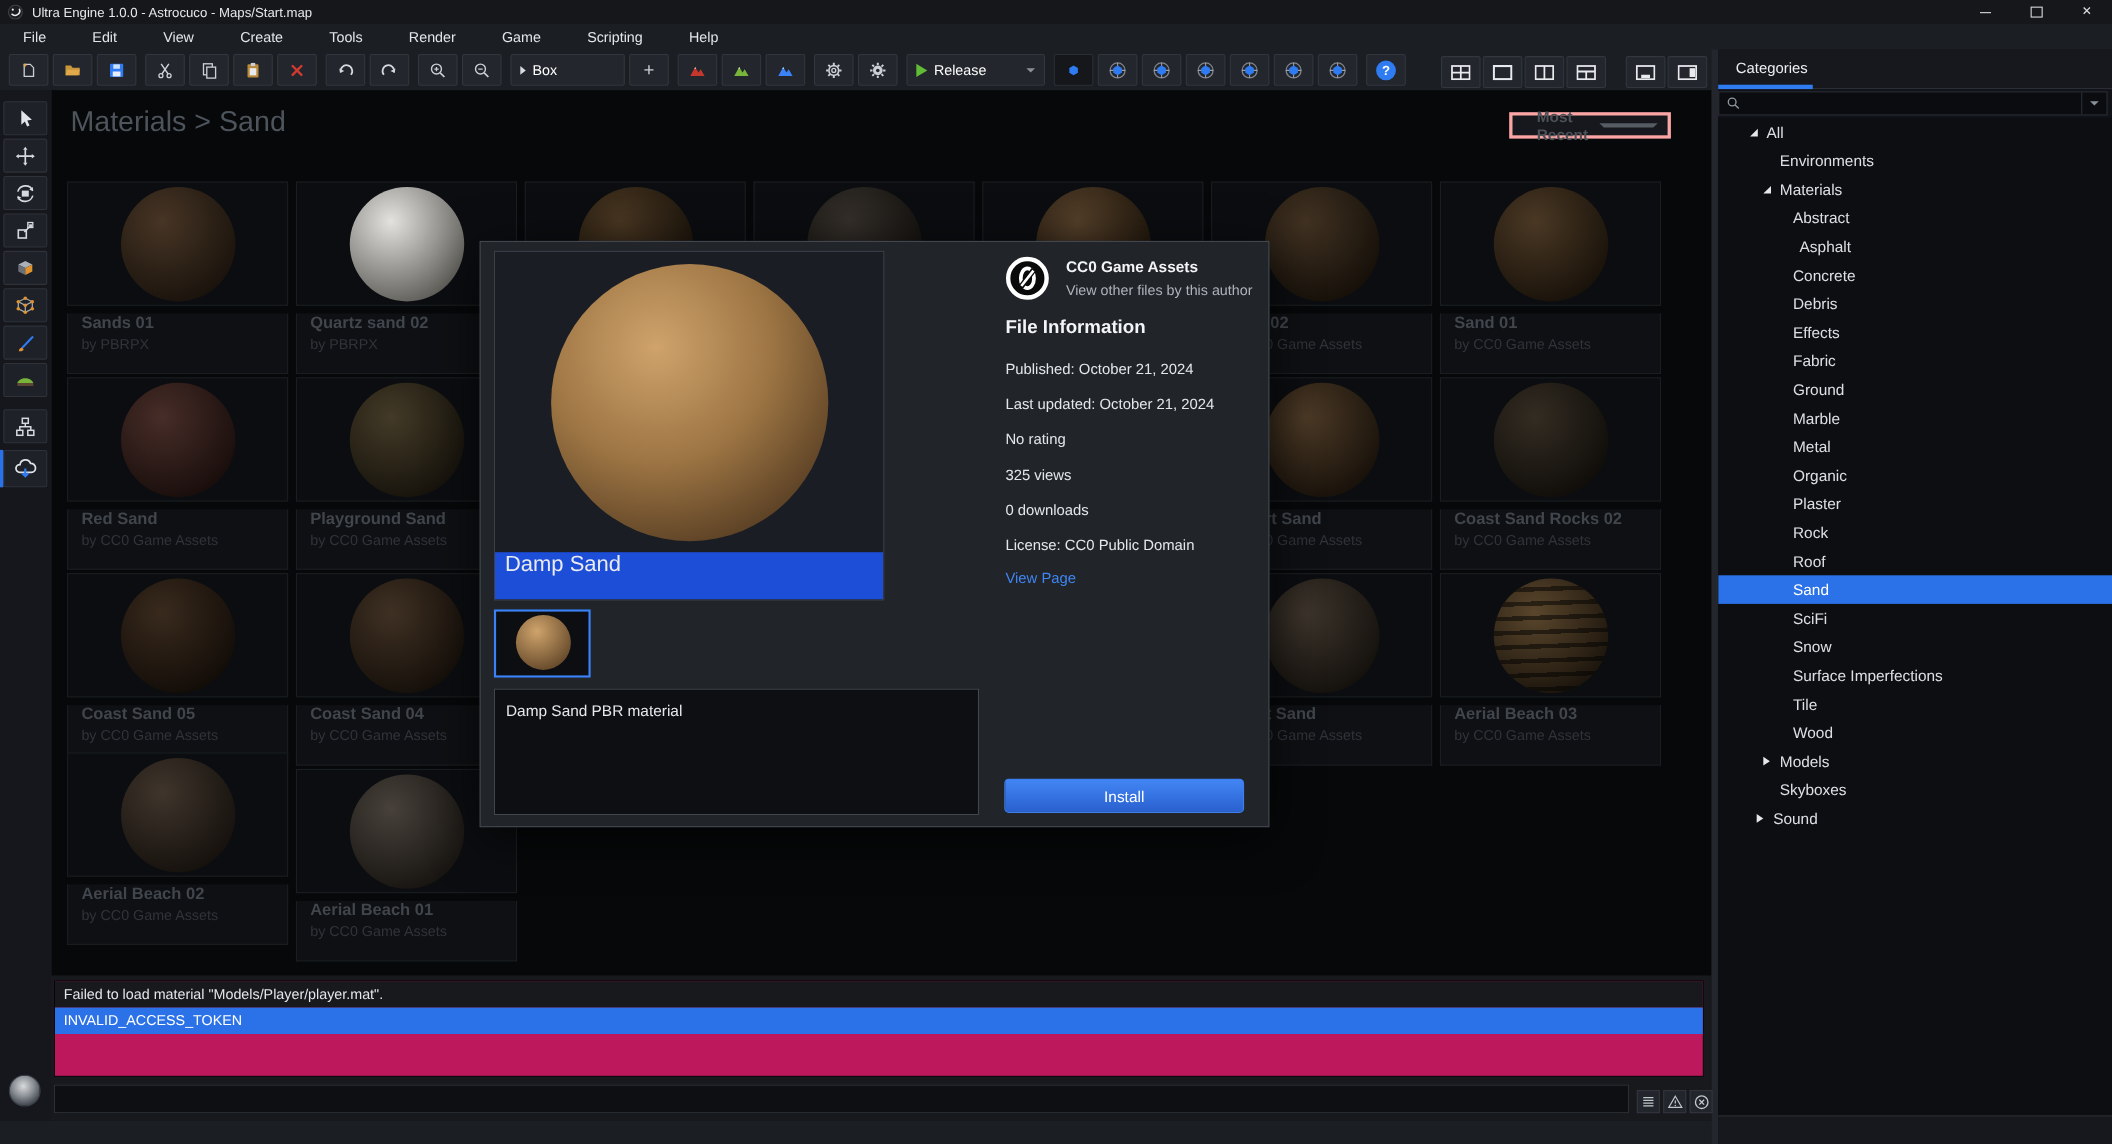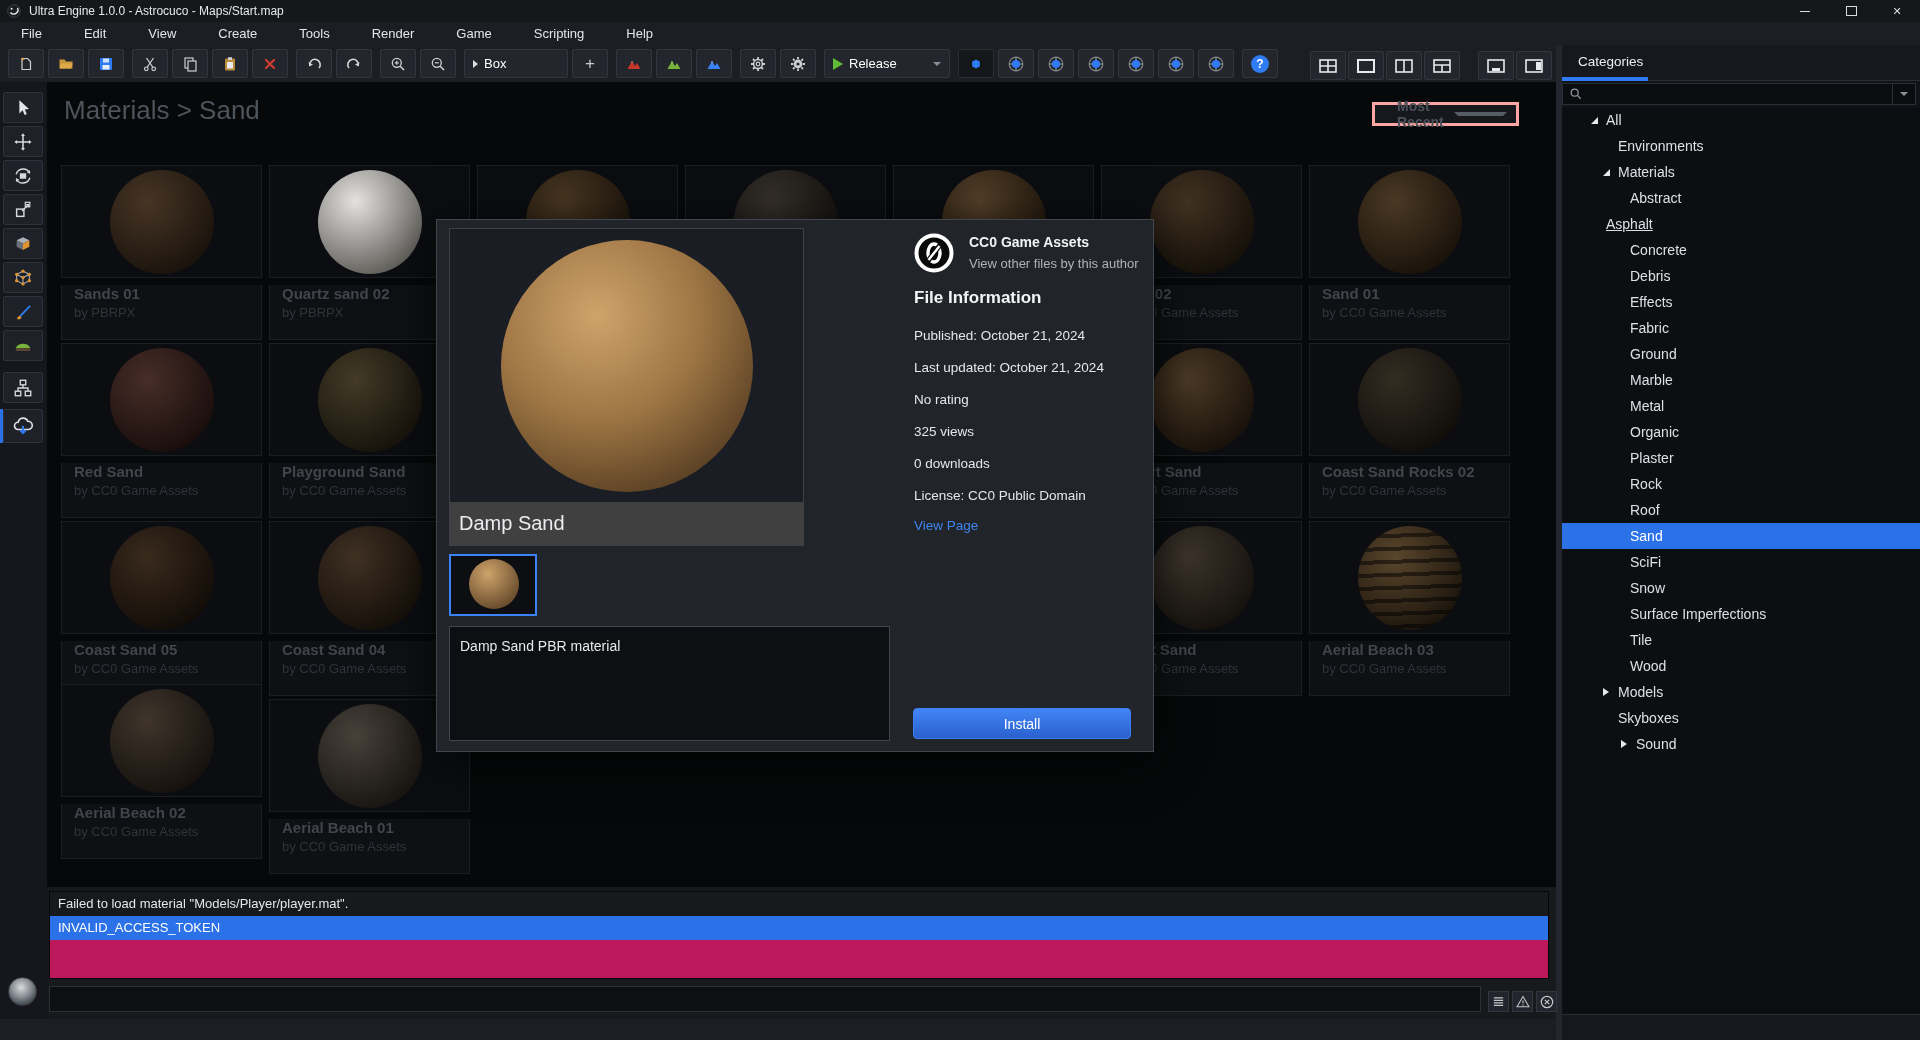--- a/index.html
+++ b/index.html
@@ -59,22 +59,22 @@
   .tile .sphere{left:48px;top:4px;width:104px;height:104px;}
   .stripes::after{content:"";position:absolute;inset:0;border-radius:50%;
       background:repeating-linear-gradient(178deg,transparent 0 9px,rgba(0,0,0,.5) 9px 13px);}
 
   
   .dialog{left:436px;top:219px;width:718px;height:533px;background:#212429;border:1px solid #42464e;
           box-sizing:border-box;box-shadow:0 10px 45px rgba(0,0,0,.65);z-index:30;}
   .preview{position:absolute;left:12px;top:8px;width:355px;height:318px;background:#1a1d23;
            border:1px solid #3c4047;box-sizing:border-box;overflow:hidden;}
   .preview .sphere{left:51px;top:11px;width:252px;height:252px;}
-  .caption{position:absolute;left:0;bottom:0;width:100%;height:43px;background:#404040;
-           display:flex;align-items:center;}
+  .caption{position:absolute;left:0;bottom:0;width:100%;height:43px;background:#1d4ed8;
+           display:flex;}
   .caption span{margin-left:9px;font-size:20px;color:#e9ebee;}
   .authlogo{position:absolute;left:477px;top:13px;width:40px;height:40px;}
   .authname{position:absolute;left:532px;top:14px;font-size:14px;font-weight:bold;color:#f2f4f6;}
   .authsub{position:absolute;left:532px;top:36px;font-size:13px;color:#aeb3ba;}
   .fiheading{position:absolute;left:477px;top:68px;font-size:17px;font-weight:bold;color:#f2f4f6;}
   .ilines{position:absolute;left:477px;top:100px;}
   .iline{height:32px;line-height:32px;font-size:13.5px;color:#e4e7ea;}
   .viewpage{position:absolute;left:477px;top:298px;font-size:13.5px;color:#3f86f2;}
   .thumb{position:absolute;left:12px;top:334px;width:88px;height:62px;background:#0c0e11;
          border:2px solid #3b82f6;box-sizing:border-box;overflow:hidden;}
@@ -745,21 +745,21 @@
       <div class="trow" style="padding-left: 38px;">
         <span class="tarrow">
           <span class="tri-exp"></span>
         </span>
         <span>Materials</span>
       </div>
       <div class="trow" style="padding-left: 50px;">
         <span class="tarrow"></span>
         <span>Abstract</span>
       </div>
-      <div class="trow" style="padding-left: 26px; text-decoration: underline;">
+      <div class="trow" style="padding-left: 56px;">
         <span class="tarrow"></span>
         <span>Asphalt</span>
       </div>
       <div class="trow" style="padding-left: 50px;">
         <span class="tarrow"></span>
         <span>Concrete</span>
       </div>
       <div class="trow" style="padding-left: 50px;">
         <span class="tarrow"></span>
         <span>Debris</span>
@@ -827,21 +827,21 @@
       <div class="trow" style="padding-left: 38px;">
         <span class="tarrow">
           <span class="tri-col"></span>
         </span>
         <span>Models</span>
       </div>
       <div class="trow" style="padding-left: 38px;">
         <span class="tarrow"></span>
         <span>Skyboxes</span>
       </div>
-      <div class="trow" style="padding-left: 56px;">
+      <div class="trow" style="padding-left: 32px;">
         <span class="tarrow">
           <span class="tri-col"></span>
         </span>
         <span>Sound</span>
       </div>
     </div>
   <div class="panelbottom"></div>
 </div>
 
 <div class="abs dock">

